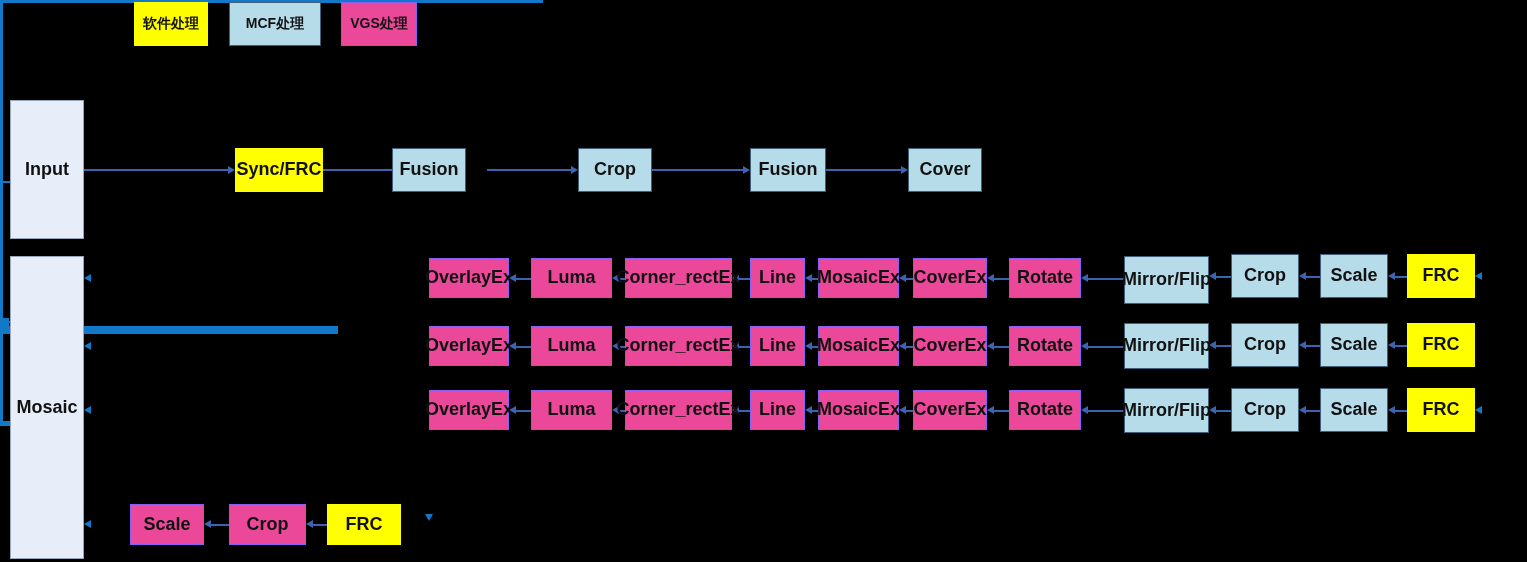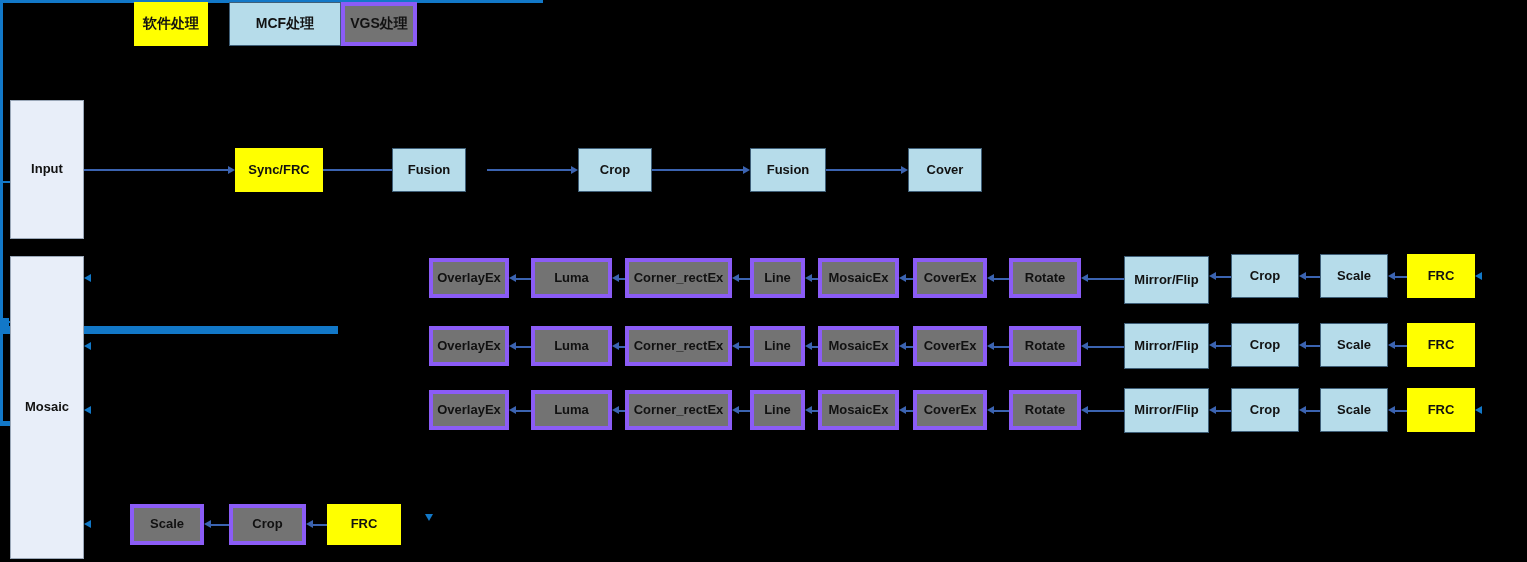--- a/index.html
+++ b/index.html
@@ -13,30 +13,30 @@
     height:562px;
     background:#000000;
     overflow:hidden;
   }
   .node{
     position:absolute;
     box-sizing:border-box;
     display:flex;
     align-items:center;
     justify-content:center;
-    font-size:13px;
+    font-size:18px;
     font-weight:bold;
     color:#111111;
     line-height:1.1;
     text-align:center;
     letter-spacing:0;
   }
   .n-yellow{ background:#ffff00; border:1px solid #ffff00; }
   .n-blue{   background:#b6dcea; border:1px solid #3f5f78; }
-  .n-green{  background:#737373; border:4px solid #8b5cf6; }
+  .n-green{  background:#ec4899; border:1px solid #8b5cf6; }
   .n-io{     background:#e8eef9; border:1px solid #9aa7b8; }
   .legend{
     position:absolute;
     box-sizing:border-box;
     display:flex;align-items:center;justify-content:center;
     font-size:14px;font-weight:bold;color:#111;
   }
   .edge{ position:absolute; background:#3b63b0; }
   .edge-h{ height:1.6px; }
   .trunk{ background:#1278c8; }
@@ -58,21 +58,21 @@
     border-bottom:none;
   }
 </style>
 </head>
 <body>
 
 <div id="canvas">
 
   <div id="legend-layer">
       <div class="legend n-yellow" style="left: 134px; top: 2px; width: 74px; height: 44px;">软件处理</div>
-      <div class="legend n-blue" style="left: 229px; top: 2px; width: 112px; height: 44px;">MCF处理</div>
+      <div class="legend n-blue" style="left: 229px; top: 2px; width: 92px; height: 44px;">MCF处理</div>
       <div class="legend n-green" style="left: 341px; top: 2px; width: 76px; height: 44px;">VGS处理</div>
     </div>
 
   <div id="edge-layer">
 
     <div class="edge edge-h" style="left:84px;  top:169px; width:144px;"></div>
     <div class="arrow arrow-r" style="left:228px; top:165.5px;"></div>
 
     <div class="edge edge-h" style="left:323px; top:169px; width:83px;"></div>
     <div class="arrow arrow-r" style="left:406px; top:165.5px;"></div>

